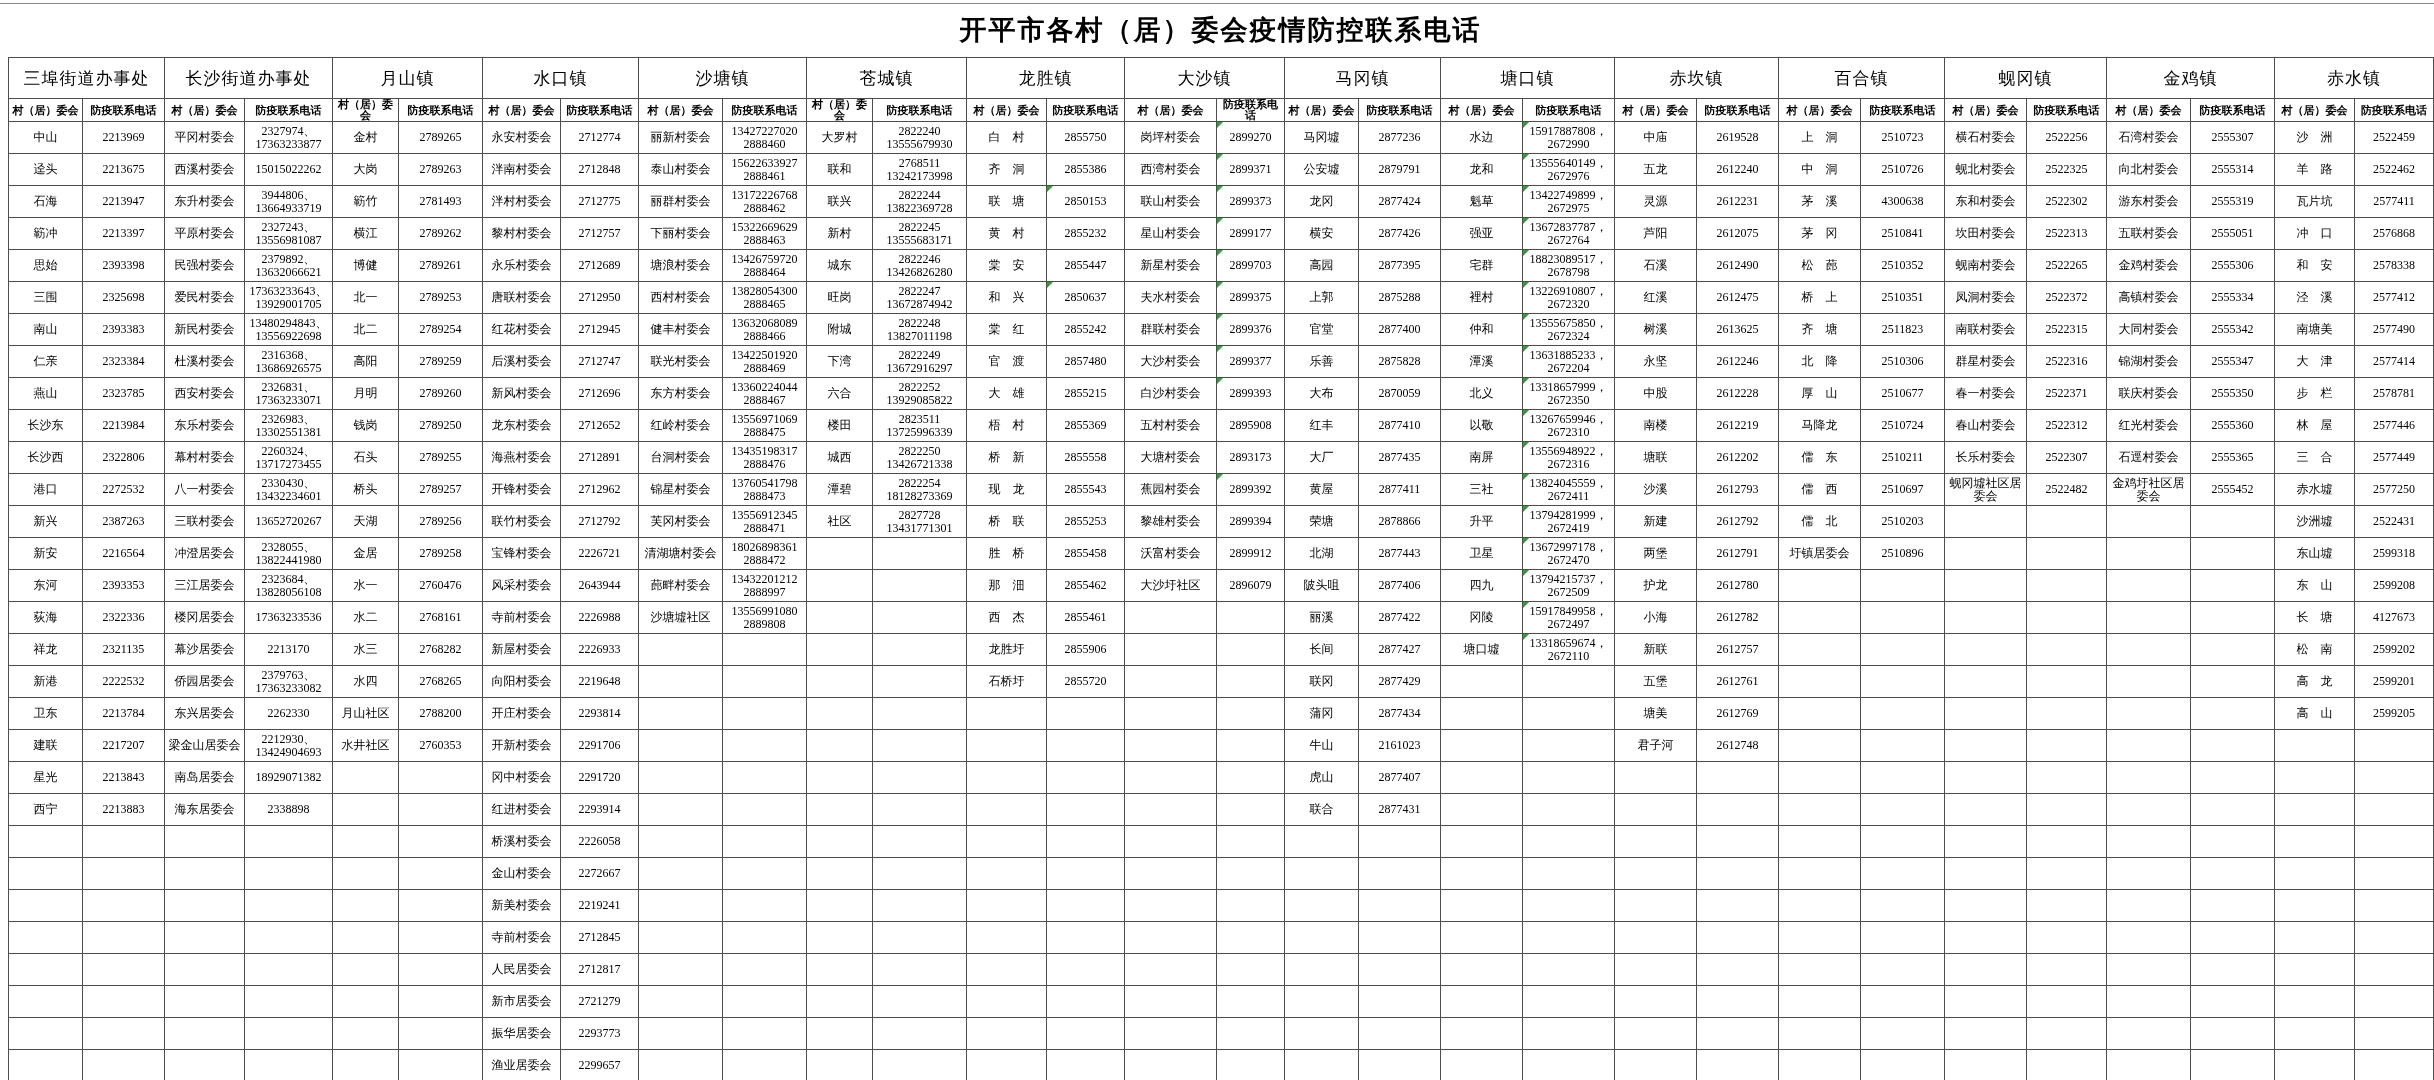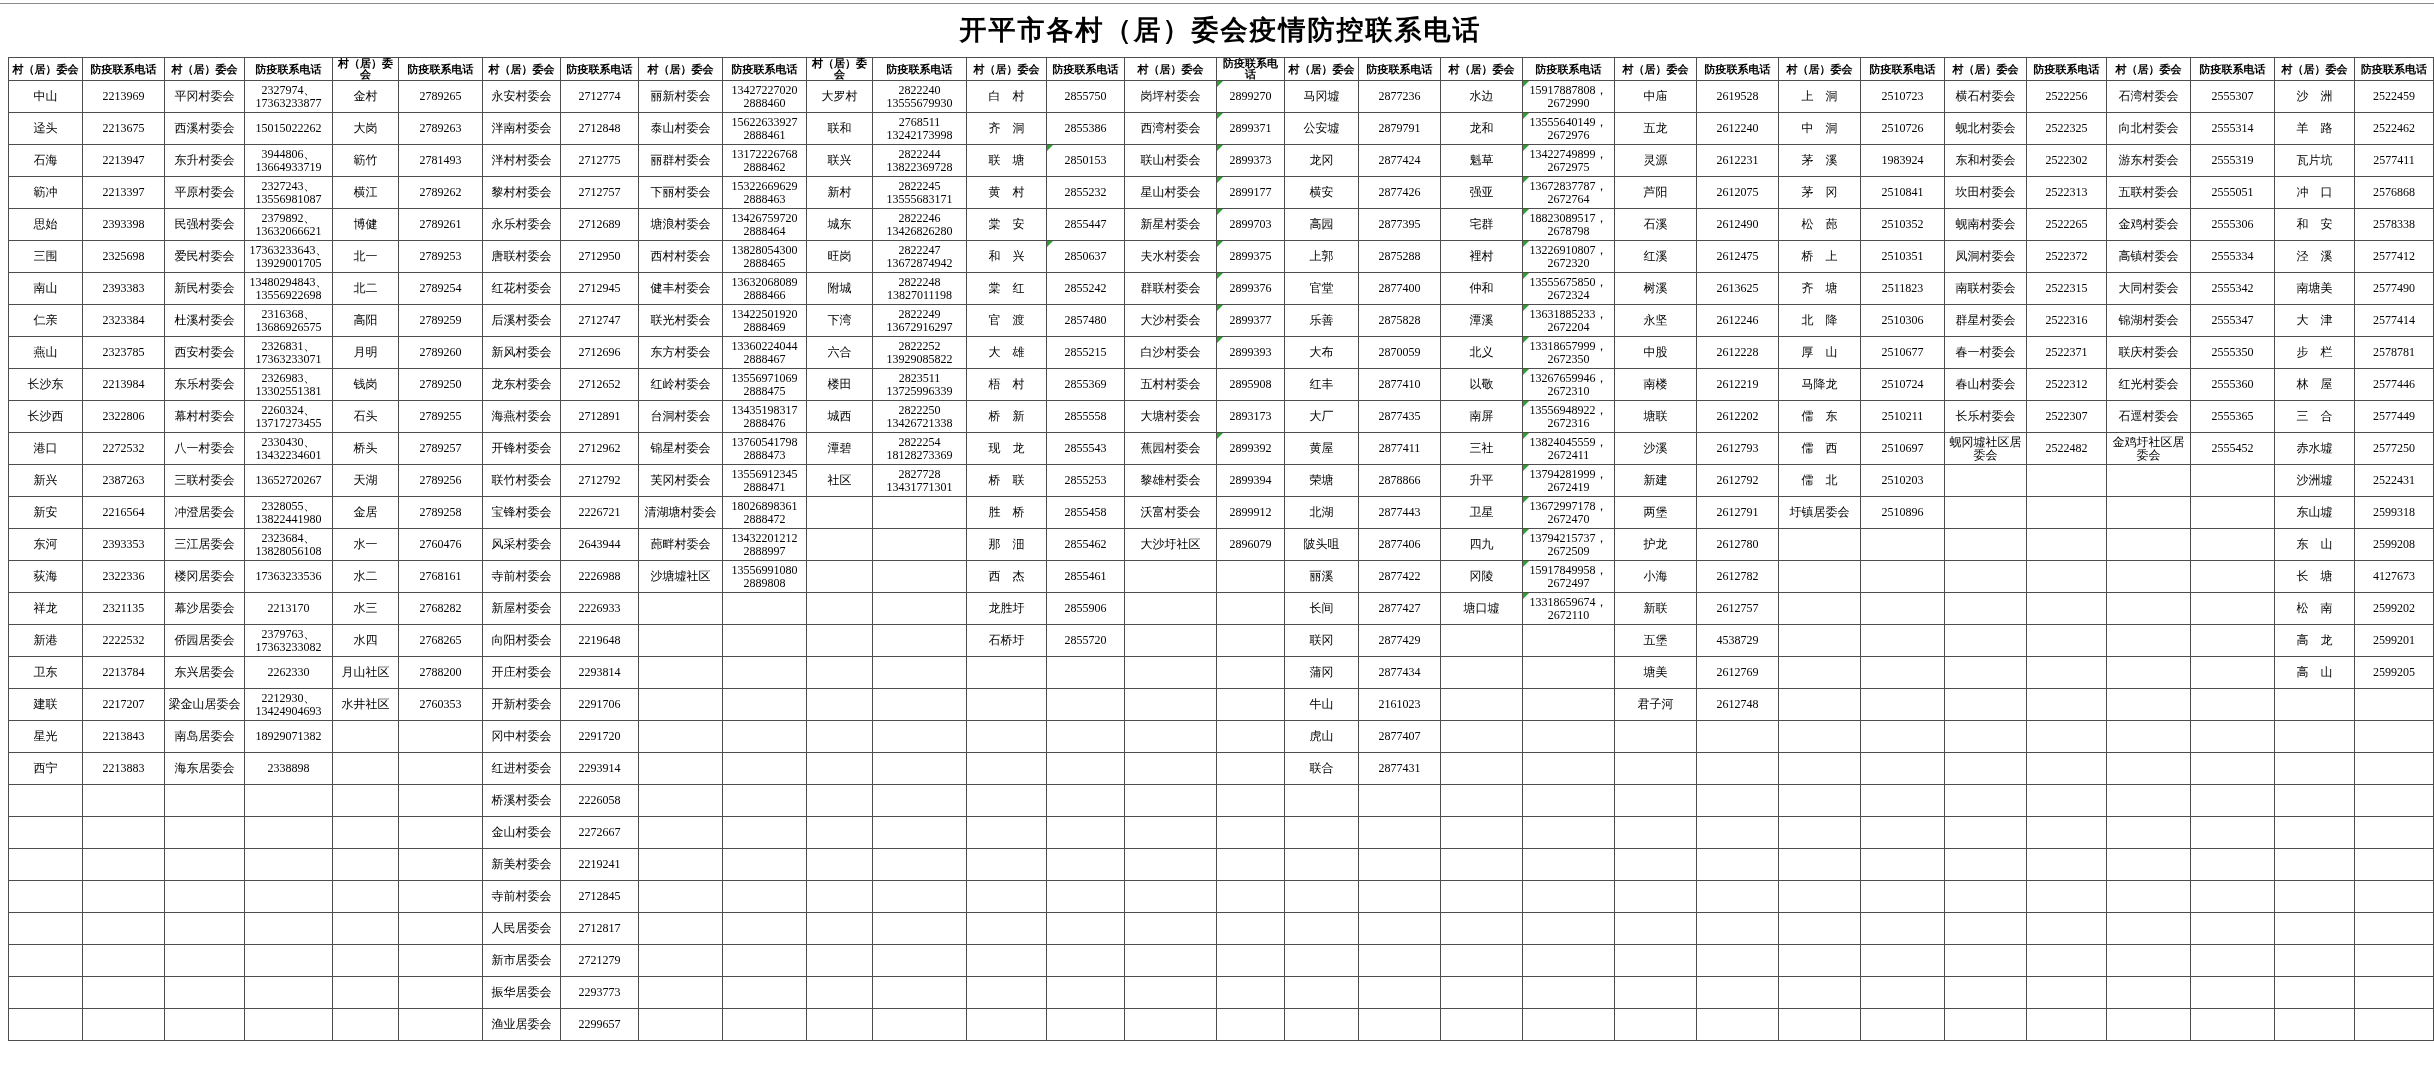--- a/index.html
+++ b/index.html
@@ -61,20 +61,37 @@
       <col style="width: 84px;">
       <col style="width: 82px;">
       <col style="width: 80px;">
       <col style="width: 84px;">
       <col style="width: 84px;">
       <col style="width: 80px;">
       <col style="width: 79px;">
     </colgroup>
     <thead>
       <tr>
+        <th class="gh" colspan="2">三埠街道办事处</th>
+        <th class="gh" colspan="2">长沙街道办事处</th>
+        <th class="gh" colspan="2">月山镇</th>
+        <th class="gh" colspan="2">水口镇</th>
+        <th class="gh" colspan="2">沙塘镇</th>
+        <th class="gh" colspan="2">苍城镇</th>
+        <th class="gh" colspan="2">龙胜镇</th>
+        <th class="gh" colspan="2">大沙镇</th>
+        <th class="gh" colspan="2">马冈镇</th>
+        <th class="gh" colspan="2">塘口镇</th>
+        <th class="gh" colspan="2">赤坎镇</th>
+        <th class="gh" colspan="2">百合镇</th>
+        <th class="gh" colspan="2">蚬冈镇</th>
+        <th class="gh" colspan="2">金鸡镇</th>
+        <th class="gh" colspan="2">赤水镇</th>
+      </tr>
+      <tr>
         <th class="sh">村（居）委会</th>
         <th class="sh">防疫联系电话</th>
         <th class="sh">村（居）委会</th>
         <th class="sh">防疫联系电话</th>
         <th class="sh">村（居）委会</th>
         <th class="sh">防疫联系电话</th>
         <th class="sh">村（居）委会</th>
         <th class="sh">防疫联系电话</th>
         <th class="sh">村（居）委会</th>
         <th class="sh">防疫联系电话</th>
@@ -193,21 +210,21 @@
         <td class="vn">联山村委会</td>
         <td class="ph">2899373<span class="marker" style="border-top-color: rgb(47, 158, 51);"></span></td>
         <td class="vn">龙冈</td>
         <td class="ph">2877424</td>
         <td class="vn">魁草</td>
         <td class="ph">13422749899，
 2672975<span class="marker" style="border-top-color: rgb(47, 158, 51);"></span></td>
         <td class="vn">灵源</td>
         <td class="ph">2612231</td>
         <td class="vn">茅　溪</td>
-        <td class="ph">1983924</td>
+        <td class="ph">4300638</td>
         <td class="vn">东和村委会</td>
         <td class="ph">2522302</td>
         <td class="vn">游东村委会</td>
         <td class="ph">2555319</td>
         <td class="vn">瓦片坑</td>
         <td class="ph">2577411</td>
       </tr>
       <tr>
         <td class="vn">簕冲</td>
         <td class="ph">2213397</td>
@@ -720,21 +737,21 @@
         <td class="ph"></td>
         <td class="vn">石桥圩</td>
         <td class="ph">2855720</td>
         <td class="vn"></td>
         <td class="ph"></td>
         <td class="vn">联冈</td>
         <td class="ph">2877429</td>
         <td class="vn"></td>
         <td class="ph"></td>
         <td class="vn">五堡</td>
-        <td class="ph">4538729</td>
+        <td class="ph">2612761</td>
         <td class="vn"></td>
         <td class="ph"></td>
         <td class="vn"></td>
         <td class="ph"></td>
         <td class="vn"></td>
         <td class="ph"></td>
         <td class="vn">高　龙</td>
         <td class="ph">2599201</td>
       </tr>
       <tr>

